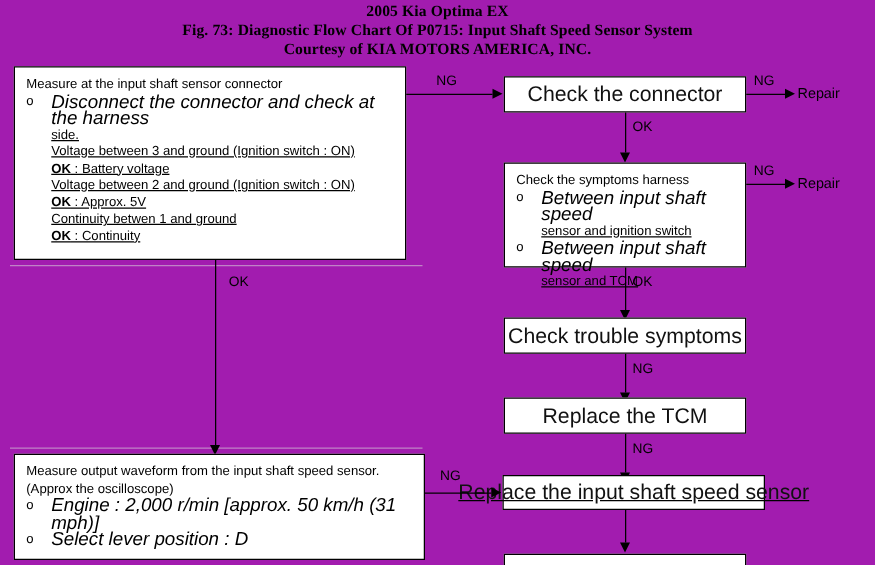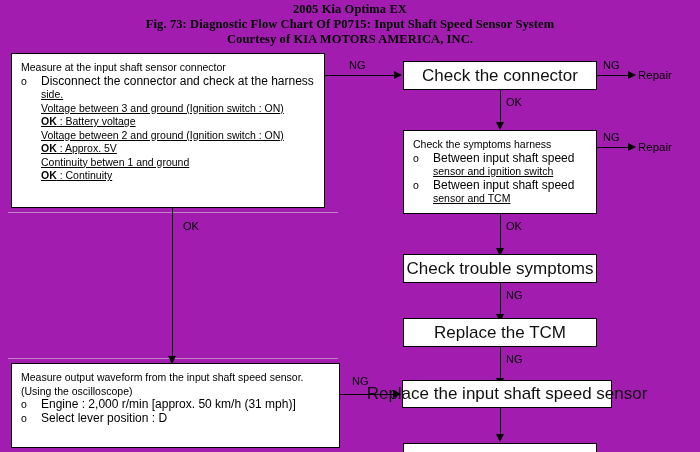--- a/index.html
+++ b/index.html
@@ -26,21 +26,21 @@
   .box{position:absolute;background:#ffffff;border:1.6px solid #000;box-sizing:border-box;}
   .box .txt{font-size:10.5px;line-height:13.5px;color:#111;}
   .box.center{display:flex;align-items:center;justify-content:center;}
   .box.center .txt{font-size:17px;text-align:right;white-space:nowrap;}
 
   .padbox{padding:7px 8px 6px 9px;}
 
   
   .brow{display:flex;align-items:flex-start;}
   .bul{width:20px;flex:0 0 20px;font-size:10.5px;line-height:13.5px;}
-  .btxt{flex:1 1 auto;font-size:12px;line-height:13.5px;}
+  .btxt{flex:1 1 auto;font-size:15px;line-height:13.5px;font-style:italic;}
   .plain{font-size:10.5px;line-height:13.5px;}
   .ind{margin-left:20px;text-decoration:underline;}
   .ok{font-weight:bold;}
 
   
   .hline-c{position:absolute;height:0;border-top:1.6px solid #000;}
   .vline-c{position:absolute;width:0;border-left:1.6px solid #000;}
   .arrow-r{position:absolute;width:0;height:0;
            border-top:4.5px solid transparent;border-bottom:4.5px solid transparent;
            border-left:8px solid #000;}
@@ -131,31 +131,31 @@
   <div class="elabel" style="left:506px;top:290px;">NG</div>
 
   <div class="box center" style="left:403px;top:318px;width:194px;height:29px;">
     <span class="txt">Replace the TCM</span>
   </div>
 
   <div class="vline-c" style="left:500px;top:347px;height:31px;"></div>
   <div class="arrow-d" style="left:495.5px;top:378px;"></div>
   <div class="elabel" style="left:506px;top:354px;">NG</div>
 
-  <div class="box center" style="left:402px;top:380px;width:210px;height:28px;">
+  <div class="box center" style="left:402px;top:380px;width:210px;height:28px;text-decoration:underline;">
     <span class="txt">Replace the input shaft speed sensor</span>
   </div>
 
   <div class="vline-c" style="left:172px;top:208px;height:148px;"></div>
   <div class="arrow-d" style="left:167.5px;top:356px;"></div>
   <div class="elabel" style="left:183px;top:221px;">OK</div>
 
   <div class="box padbox" style="left:11px;top:363px;width:329px;height:85px;">
     <div class="plain">Measure output waveform from the input shaft speed sensor.</div>
-    <div class="plain">(Using the oscilloscope)</div>
+    <div class="plain">(Approx the oscilloscope)</div>
     <div class="brow">
       <span class="bul">o</span>
       <span class="btxt">Engine : 2,000 r/min [approx. 50 km/h (31 mph)]</span>
     </div>
     <div class="brow">
       <span class="bul">o</span>
       <span class="btxt">Select lever position : D</span>
     </div>
   </div>
 

